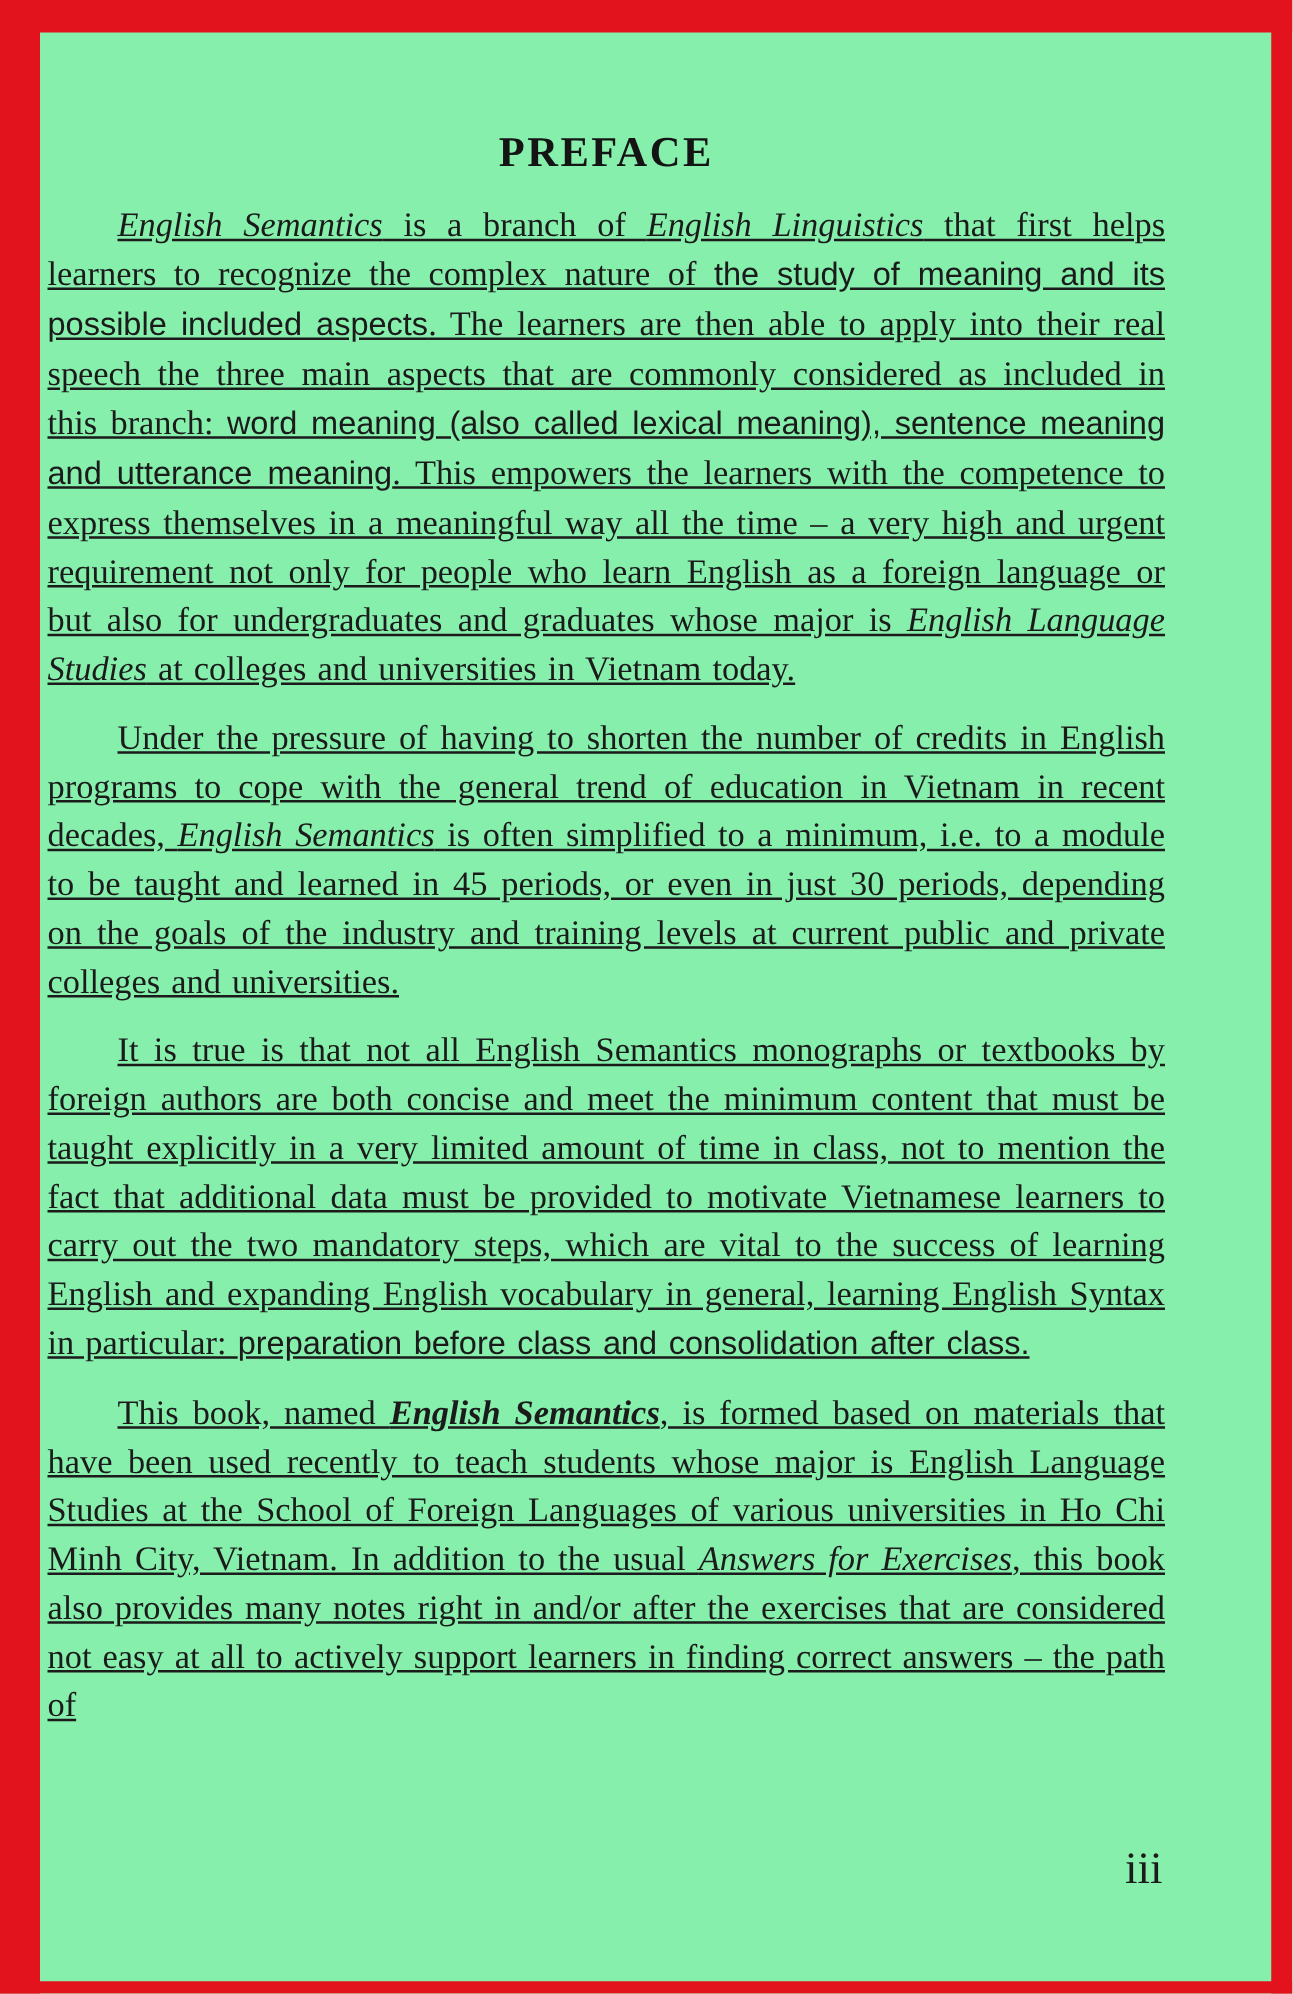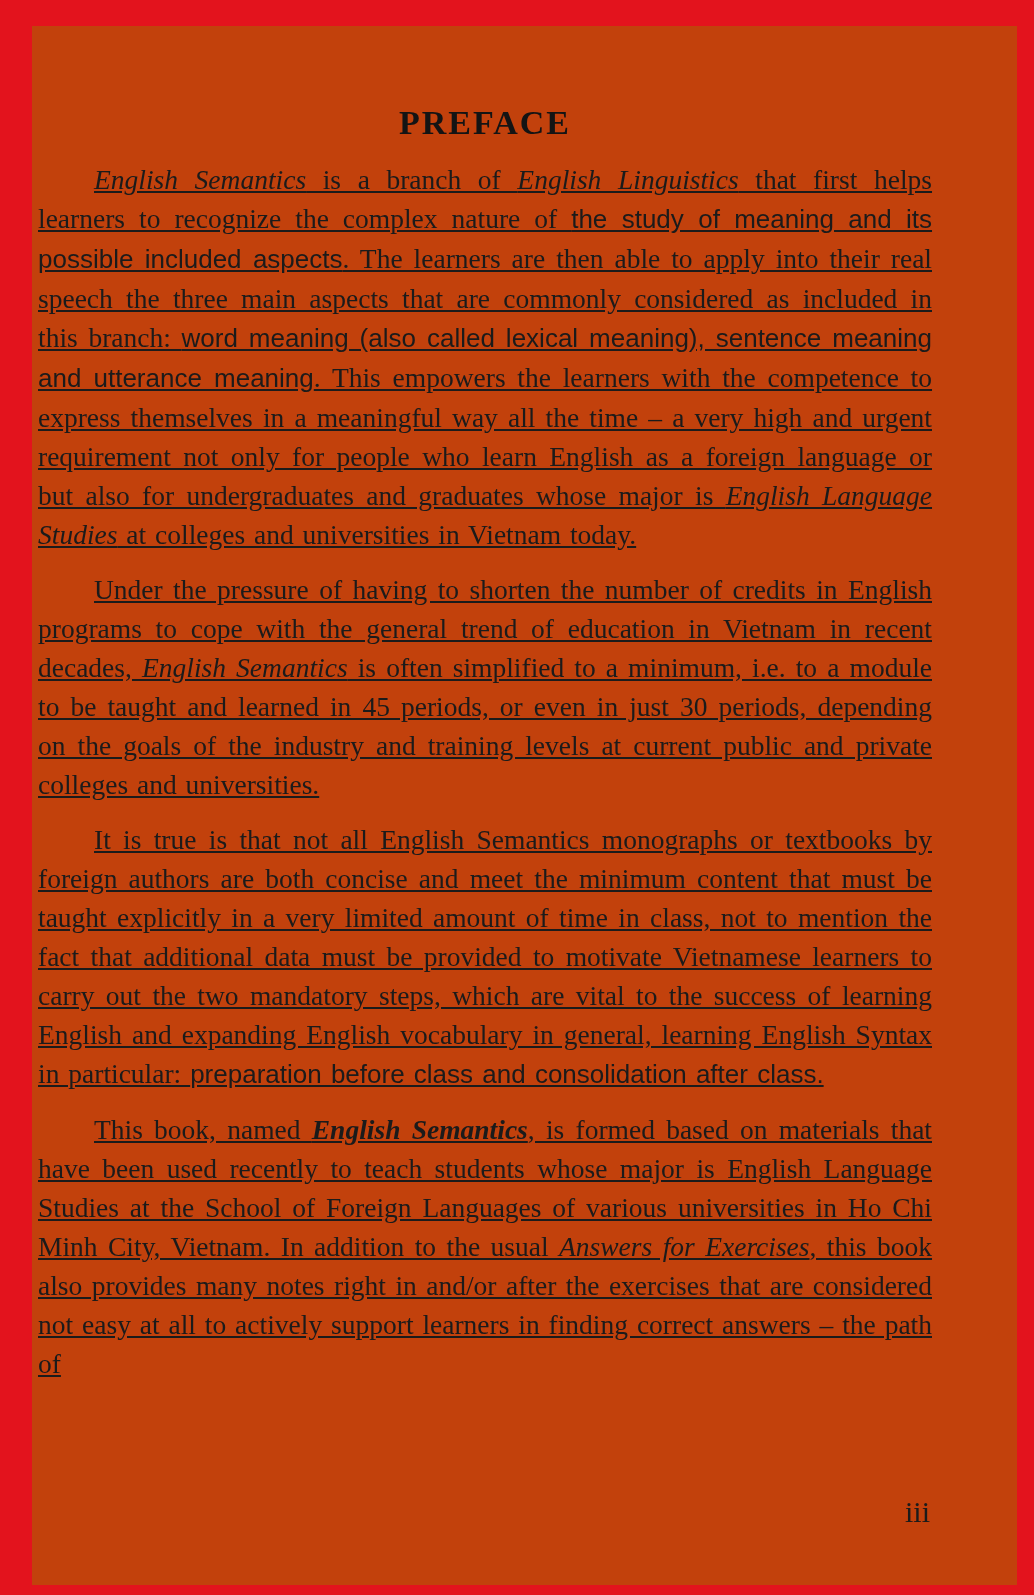--- a/index.html
+++ b/index.html
@@ -5,21 +5,21 @@
   html, body {
     margin: 0;
     padding: 0;
     background: #ffffff;
     font-family: "Liberation Serif", serif;
   }
   .book-page {
     position: relative;
     width: 1034px;
     height: 1595px;
-    background: #c2410c;
+    background: #86efac;
     overflow: hidden;
   }
   
   .red-edge { position: absolute; background: #e3131d; }
   .red-top    { top: 0; left: 0; width: 1034px; height: 26px; }
   .red-left   { top: 0; left: 0; width: 32px; height: 1595px; }
   .red-right  { top: 0; right: 0; width: 17px; height: 1595px; }
   .red-bottom { bottom: 0; left: 0; width: 1034px; height: 10px; }
 
   .content {
@@ -48,22 +48,22 @@
     text-decoration: underline;
   }
   .seg-n  { }
   .seg-i  { font-style: italic; }
   .seg-bi { font-style: italic; font-weight: bold; }
   .seg-sn { font-family: "Liberation Sans", sans-serif; font-size: 26px; }
 
   .page-number {
     position: absolute;
     right: 104px;
-    bottom: 66px;
-    font-size: 30px;
+    bottom: 80px;
+    font-size: 36px;
     color: #1b1b1b;
     margin-top: 40px;
   }
 </style>
 </head>
 <body>
 
 <div class="book-page">
   <div class="red-edge red-top"></div>
   <div class="red-edge red-left"></div>

